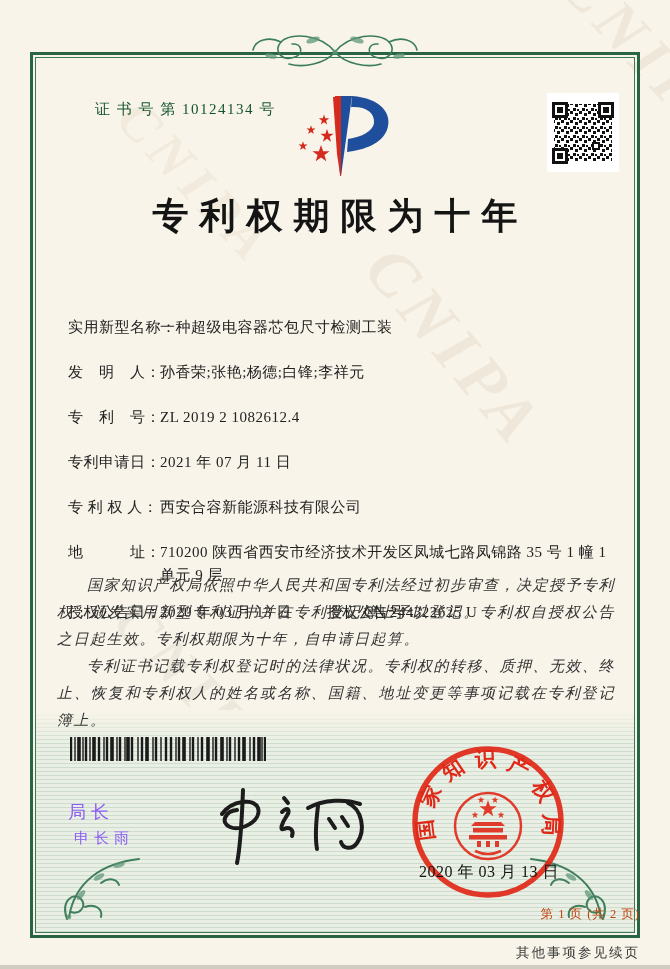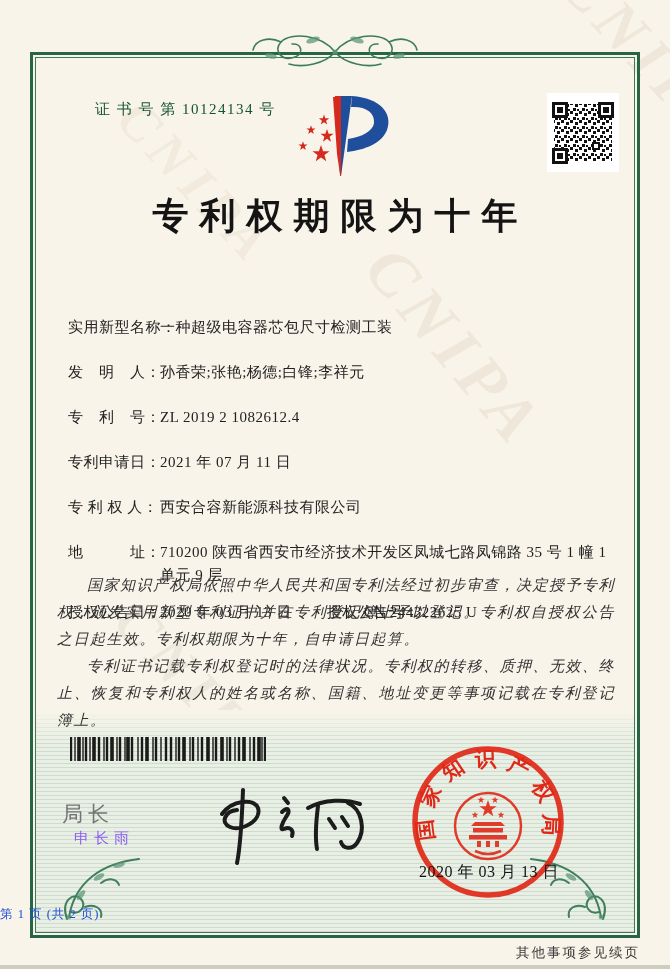--- a/index.html
+++ b/index.html
@@ -69,33 +69,33 @@
   .grant-cell{ position:relative; padding-left:92px; }
   .grant-cell-2{ margin-left:35px; padding-left:37px; }
   
   .paras{
     position:absolute; left:57px; top:572px; width:558px;
     font-size:15px; line-height:27px; letter-spacing:1.5px; color:#323232; text-align:justify;font-style:italic;
   }
   .paras p{ text-indent:2em; }
   
   .barcode{ position:absolute; left:70px; top:737px; }
-  .sig-title{ position:absolute; left:62px; top:800px; font-size:21px; letter-spacing:5px; color:#737373;
+  .sig-title{ position:absolute; left:68px; top:800px; font-size:18px; letter-spacing:5px; color:#8b5cf6;
               font-family:"Liberation Sans","DejaVu Sans",sans-serif; }
   .sig-name { position:absolute; left:74px; top:829px; font-size:15px; letter-spacing:5px; color:#8b5cf6;
               font-family:"Liberation Sans","DejaVu Sans",sans-serif; }
   .signature{ position:absolute; left:196px; top:786px; }
   .seal{ position:absolute; left:410px; top:744px; width:156px; height:156px; }
   .seal-date{
     position:absolute; left:404px; top:862px; width:170px; text-align:center;
     font-size:16px; color:#151515; letter-spacing:0.5px; white-space:nowrap;
   }
   .page-num{
-    position:absolute; left:0; top:906px; width:640px; text-align:left;
-    font-size:12.5px; color:#1d4ed8; letter-spacing:1px;font-family:Liberation Serif, serif;
+    position:absolute; left:0; top:906px; width:640px; text-align:right;
+    font-size:12.5px; color:#c2410c; letter-spacing:1px;font-family:Liberation Serif, serif;
   }
   .footer-note{
     position:absolute; left:0; top:944px; width:640px; text-align:right;
     font-size:13.5px; color:#3a3a3a; letter-spacing:2px;
   }
   .page-bottom-edge{
     position:absolute; left:0; bottom:0; width:670px; height:4px; background:#cfcdc0;
   }
 </style>
 </head>

